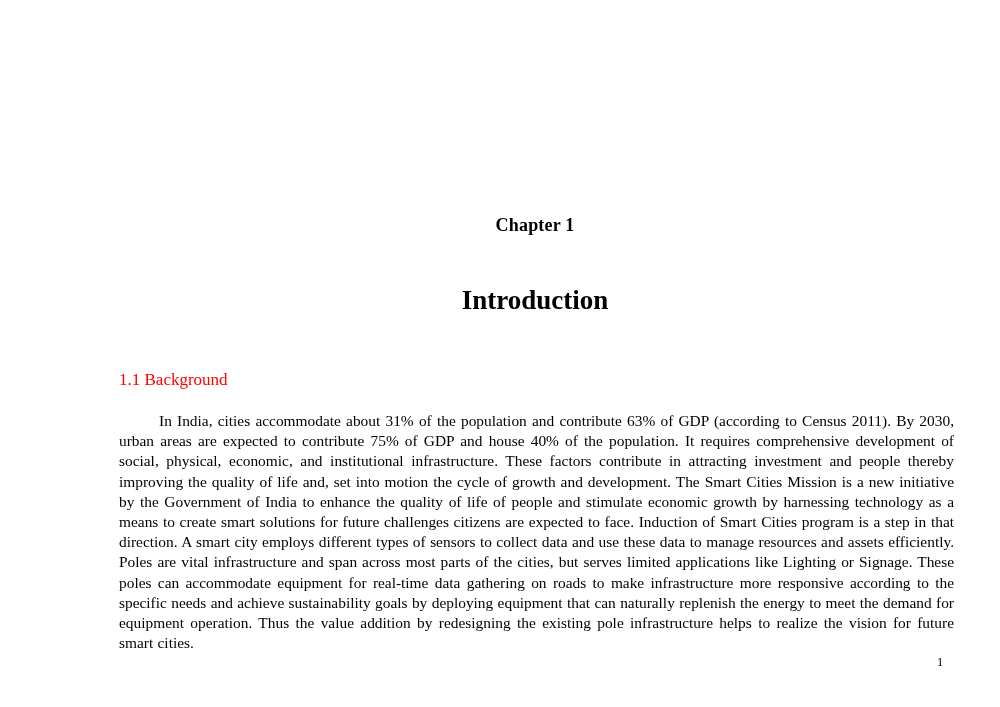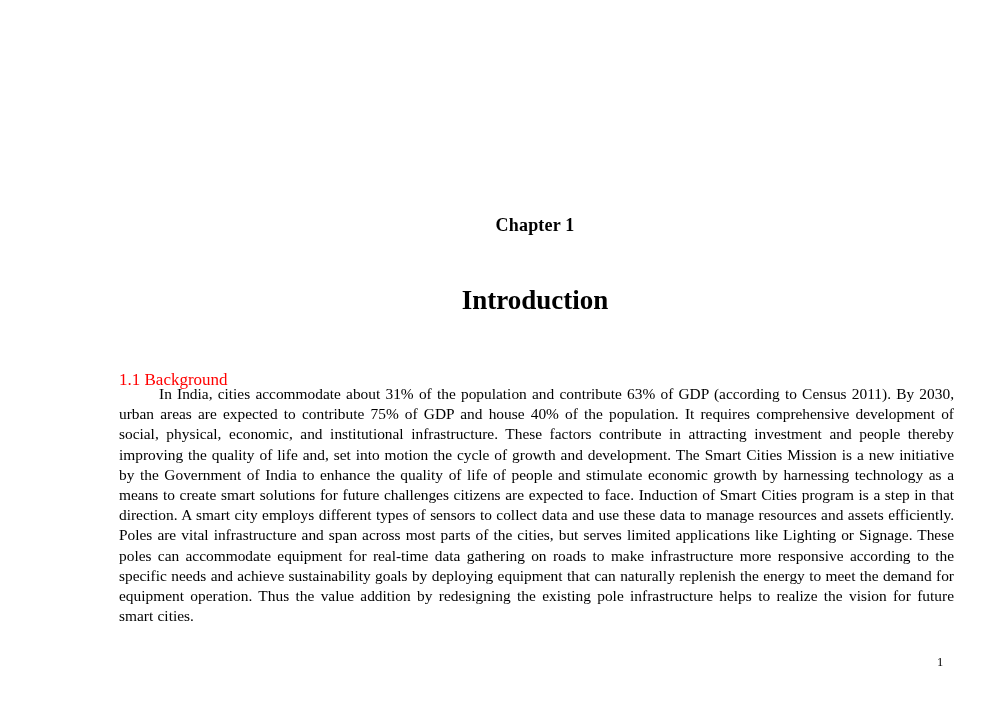--- a/index.html
+++ b/index.html
@@ -39,21 +39,21 @@
   .section-heading {
     position: absolute;
     top: 351px;
     left: 100px;
     font-size: 17px;
     font-weight: normal;
     color: #ff0000;
   }
   .body-paragraph {
     position: absolute;
-    top: 365px;
+    top: 392px;
     left: 100px;
     width: 837px;
     font-size: 15.4px;
     line-height: 20.2px;
     text-align: justify;
     text-indent: 40px;
     word-spacing: 0.5px;
   }
   .page-number {
     position: absolute;

